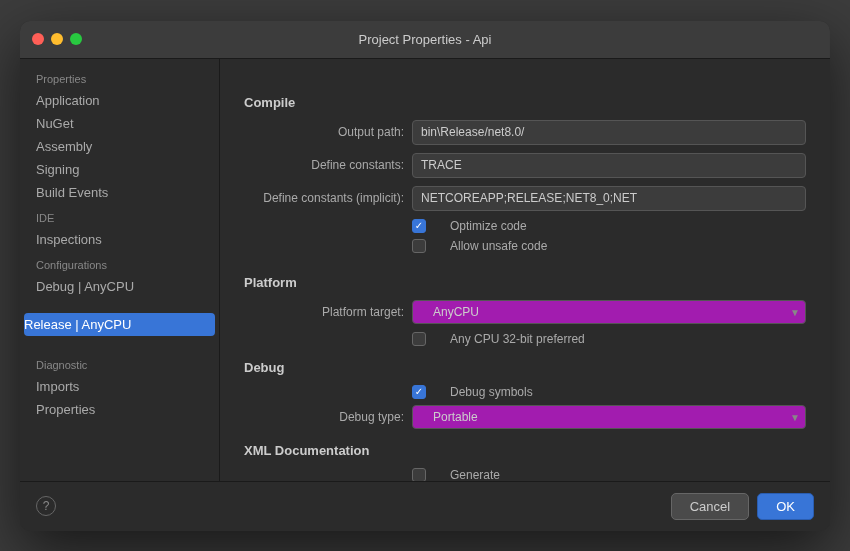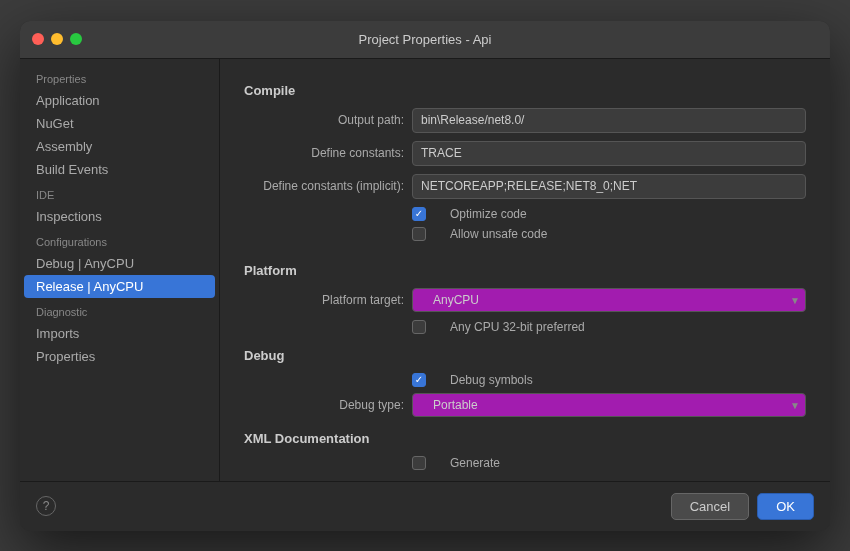--- a/index.html
+++ b/index.html
@@ -76,41 +76,41 @@
       padding: 4px 16px;
       color: #aaaaaa;
       cursor: pointer;
       font-size: 13px;
       white-space: nowrap;
     }
     .sidebar-item.active {
       background: #3875d7;
       color: #ffffff;
       border-radius: 4px;
-      margin: 0 4px;
-      padding: 4px 12px;
+      margin: 15px 4px;
+      padding: 4px 0;
     }
     .sidebar-subsection-label {
       color: #888;
       font-size: 11px;
       padding: 8px 16px 4px 16px;
       font-weight: 500;
     }
     .main-panel {
       flex: 1;
       background: #2b2b2b;
       overflow-y: auto;
       padding: 16px 24px;
     }
     .section-heading {
       color: #cccccc;
       font-size: 13px;
       font-weight: 600;
       margin-bottom: 10px;
-      margin-top: 8px;
+      margin-top: 20px;
     }
     .form-row {
       display: flex;
       align-items: center;
       margin-bottom: 8px;
       gap: 8px;
     }
     .form-label {
       color: #aaaaaa;
       font-size: 12px;
@@ -248,20 +248,21 @@
   </div>
 
   <div class="content">
 
     <div class="sidebar">
       <div class="sidebar-section-label">Properties</div>
 
       <div class="sidebar-item">Application</div>
       <div class="sidebar-item">NuGet</div>
       <div class="sidebar-item">Assembly</div>
+      <div class="sidebar-item">Signing</div>
       <div class="sidebar-item">Build Events</div>
 
       <div class="sidebar-subsection-label">IDE</div>
       <div class="sidebar-item">Inspections</div>
 
       <div class="sidebar-subsection-label">Configurations</div>
       <div class="sidebar-item">Debug | AnyCPU</div>
       <div class="sidebar-item active">Release | AnyCPU</div>
 
       <div class="sidebar-subsection-label">Diagnostic</div>

